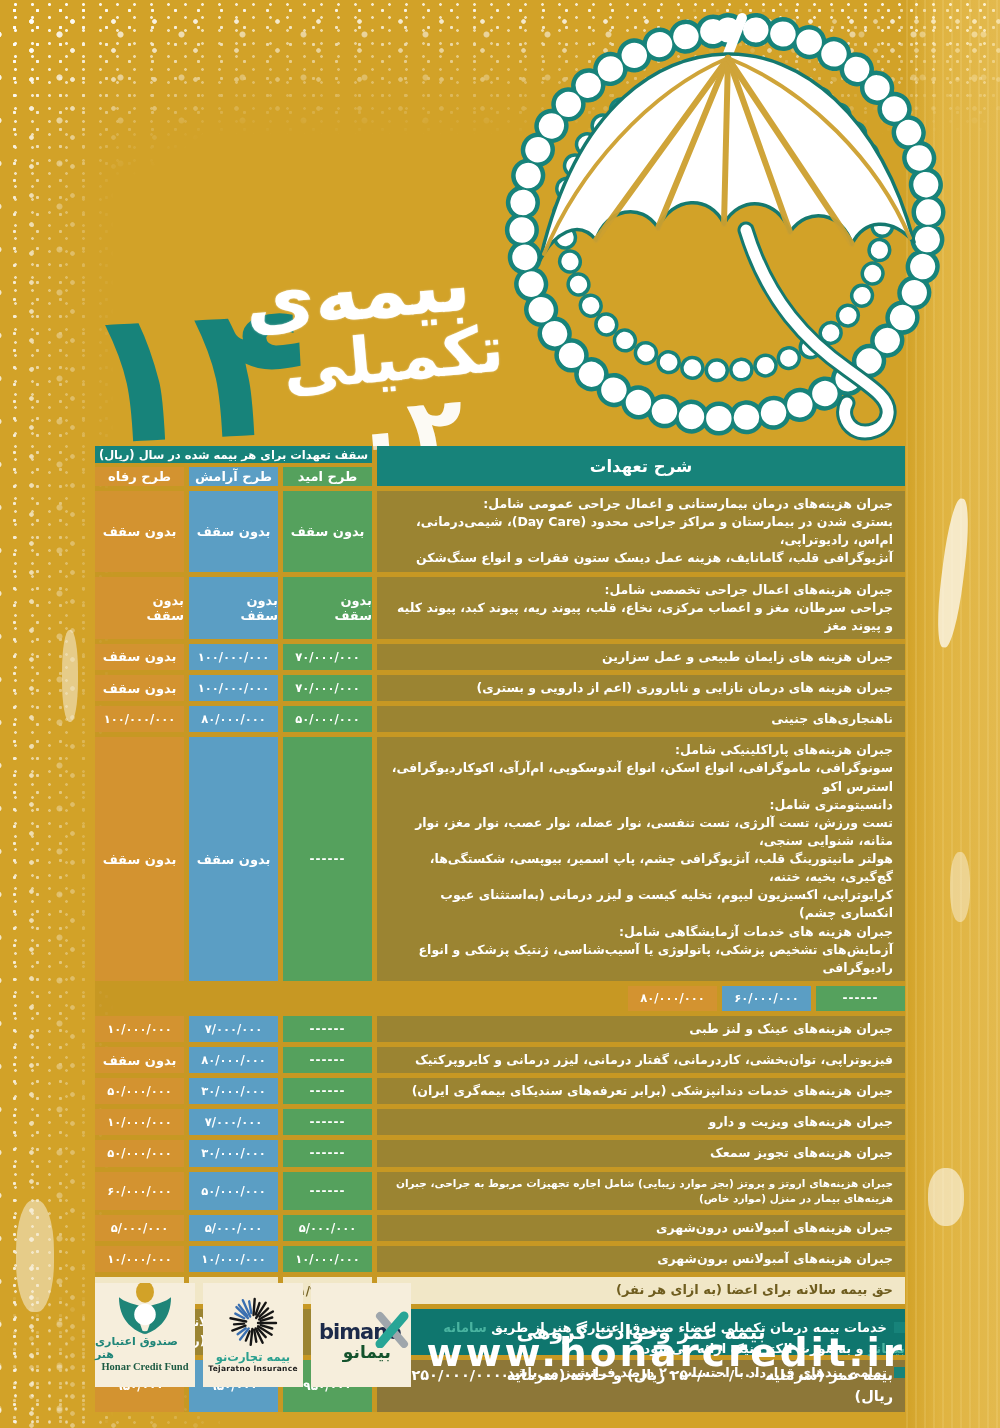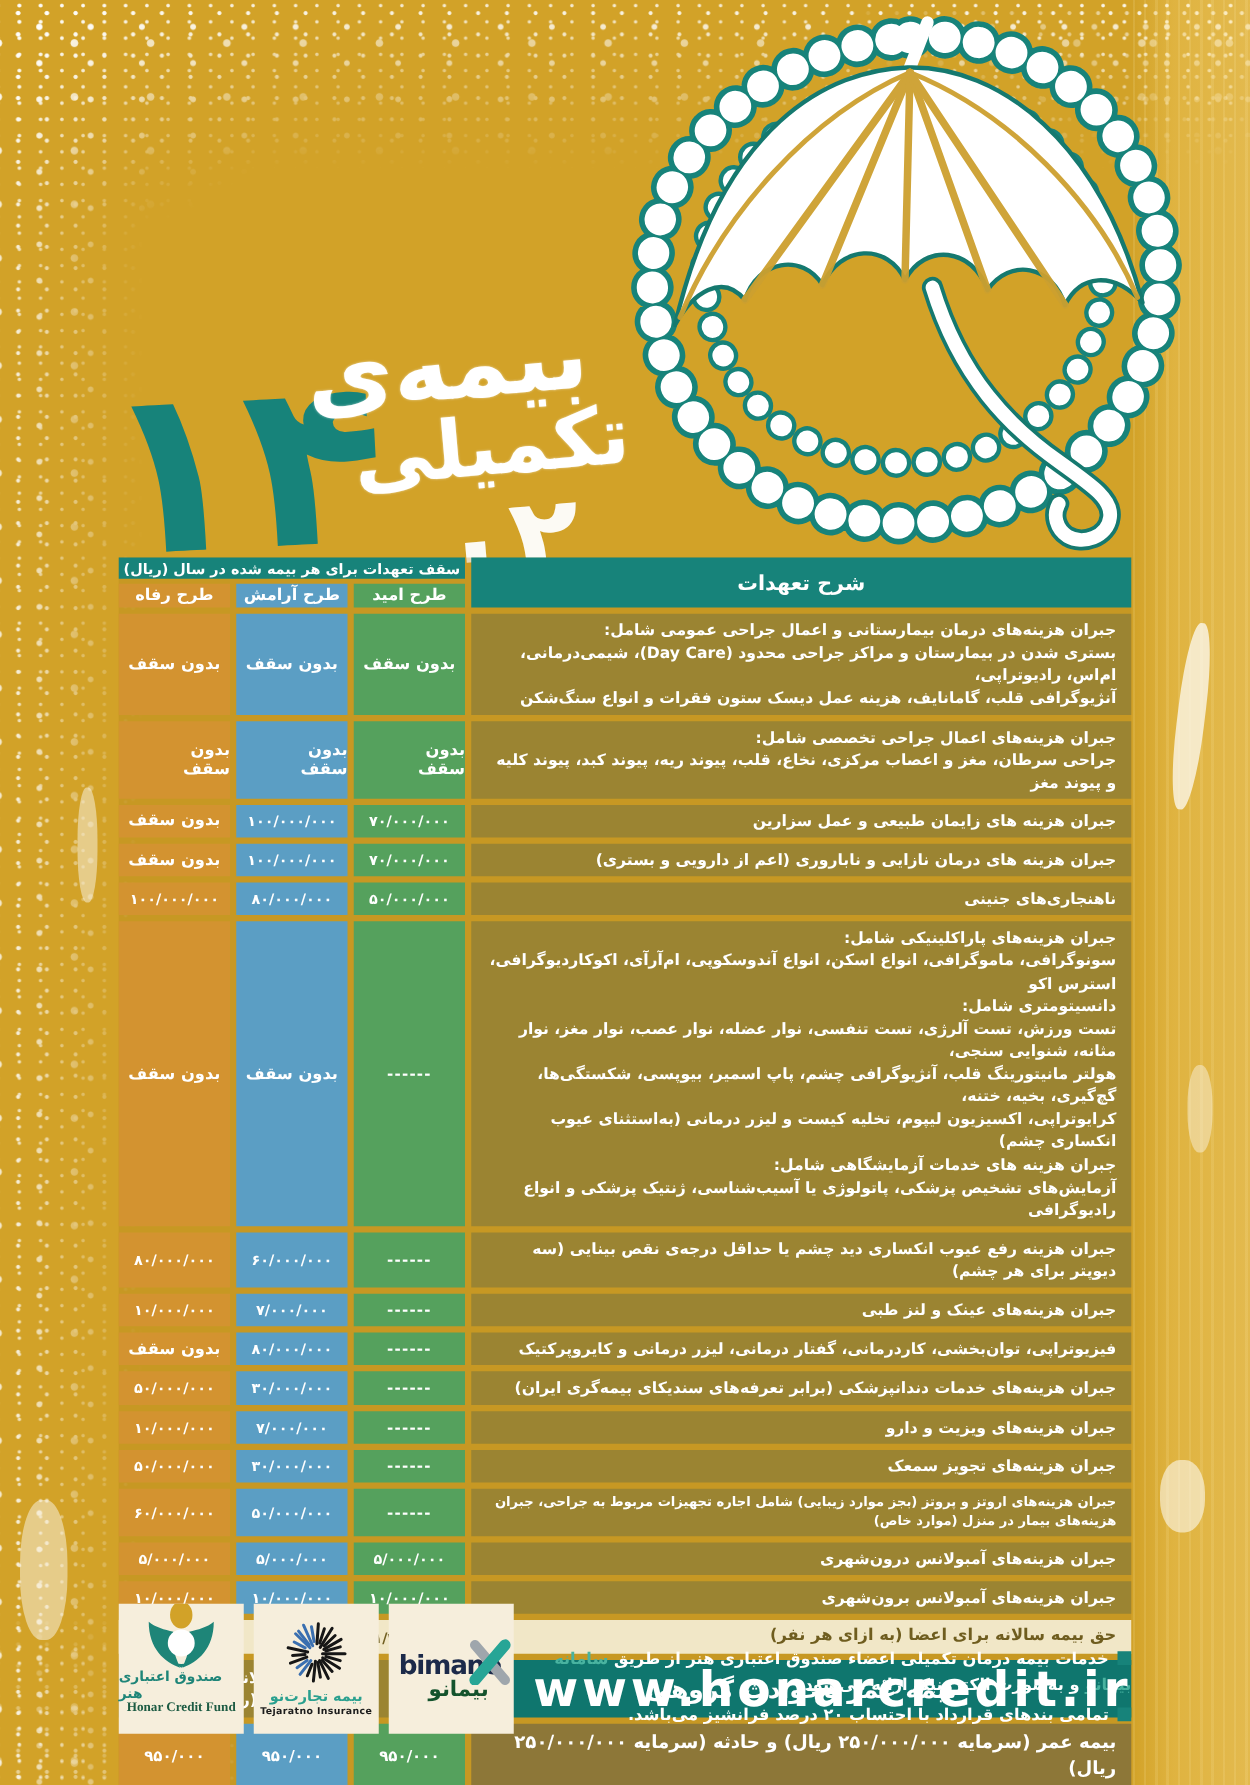--- a/index.html
+++ b/index.html
@@ -202,21 +202,20 @@
 تست ورزش، تست آلرژی، تست تنفسی، نوار عضله، نوار عصب، نوار مغز، نوار مثانه، شنوایی سنجی،
 هولتر مانیتورینگ قلب، آنژیوگرافی چشم، پاپ اسمیر، بیوپسی، شکستگی‌ها، گچ‌گیری، بخیه، ختنه،
 کرایوتراپی، اکسیزیون لیپوم، تخلیه کیست و لیزر درمانی (به‌استثنای عیوب انکساری چشم)
 جبران هزینه های خدمات آزمایشگاهی شامل:
 آزمایش‌های تشخیص پزشکی، پاتولوژی یا آسیب‌شناسی، ژنتیک پزشکی و انواع رادیوگرافی</span></div>
           <div class="cell val g dash">------</div>
           <div class="cell val b">بدون سقف</div>
           <div class="cell val o">بدون سقف</div>
         </div>
         <div class="trow">
-          <div class="cell desc"><span>جبران هزینه رفع عیوب انکساری دید چشم یا حداقل درجه‌ی نقص بینایی (سه دیوپتر برای هر چشم)</span></div>
           <div class="cell val g dash">------</div>
           <div class="cell val b num">۶۰/۰۰۰/۰۰۰</div>
           <div class="cell val o num">۸۰/۰۰۰/۰۰۰</div>
         </div>
         <div class="trow">
           <div class="cell desc"><span>جبران هزینه‌های عینک و لنز طبی</span></div>
           <div class="cell val g dash">------</div>
           <div class="cell val b num">۷/۰۰۰/۰۰۰</div>
           <div class="cell val o num">۱۰/۰۰۰/۰۰۰</div>
         </div>

